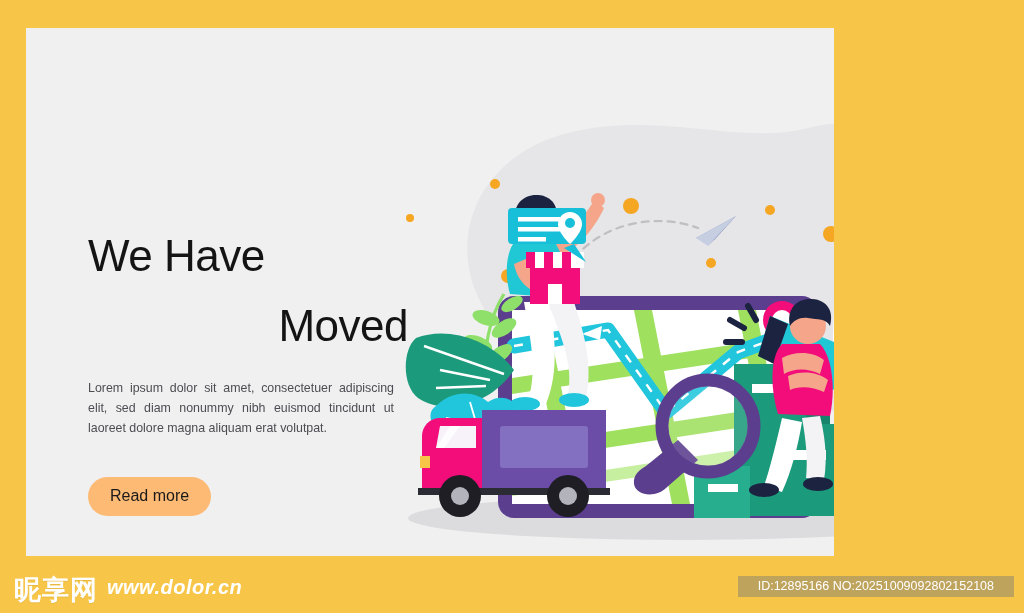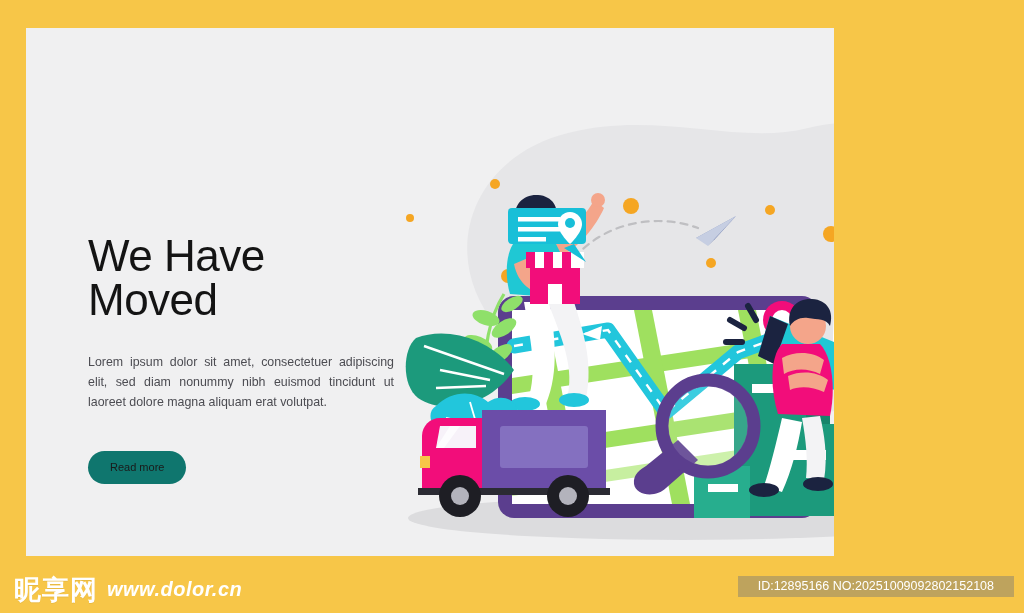--- a/index.html
+++ b/index.html
@@ -16,46 +16,46 @@
     position:absolute;left:26px;top:28px;width:808px;height:528px;
     background:#F0F0F1;overflow:hidden;
   }
 
   
   .copy{position:absolute;left:62px;top:177px;width:320px;}
   .headline{
     font-size:44px;line-height:1.0;color:#141414;font-weight:400;
     letter-spacing:-0.5px;
   }
-  .headline .l2{display:block;margin-top:0;}
+  .headline .l2{display:block;margin-top:26px;text-align:right;}
   .body-text{
     margin-top:12px;width:306px;
     font-size:12.4px;line-height:1.62;color:#4c4c52;
     text-align:justify;
   }
   .btn{
     margin-top:26px;display:inline-block;
-    background:#0f766e;color:#1a1a1a;
+    background:#fdba74;color:#1a1a1a;
     border:none;border-radius:20px;
-    padding:10px 22px 11px;font-size:11px;
+    padding:10px 22px 11px;font-size:16px;
     font-family:"Liberation Sans",sans-serif;cursor:pointer;
   }
 
   
   .art{position:absolute;left:352px;top:60px;width:620px;height:470px;}
   .art svg{display:block;width:620px;height:470px;}
 
   
   .wm{
     position:absolute;left:0;bottom:0;width:1024px;height:57px;
     background:#F7C648;
   }
   .wm-logo{
     position:absolute;left:14px;bottom:10px;
-    display:flex;align-items:flex-end;gap:9px;
+    display:flex;align-items:flex-start;gap:9px;
   }
   .wm-cn{
     font-size:27px;line-height:1;color:#ffffff;font-weight:bold;
     font-family:"DejaVu Sans",sans-serif;
     letter-spacing:1px;
     text-shadow:0 1px 0 rgba(0,0,0,.06);
   }
   .wm-url{
     font-size:20px;color:#ffffff;font-style:italic;font-weight:bold;
     letter-spacing:.5px;padding-bottom:2px;

